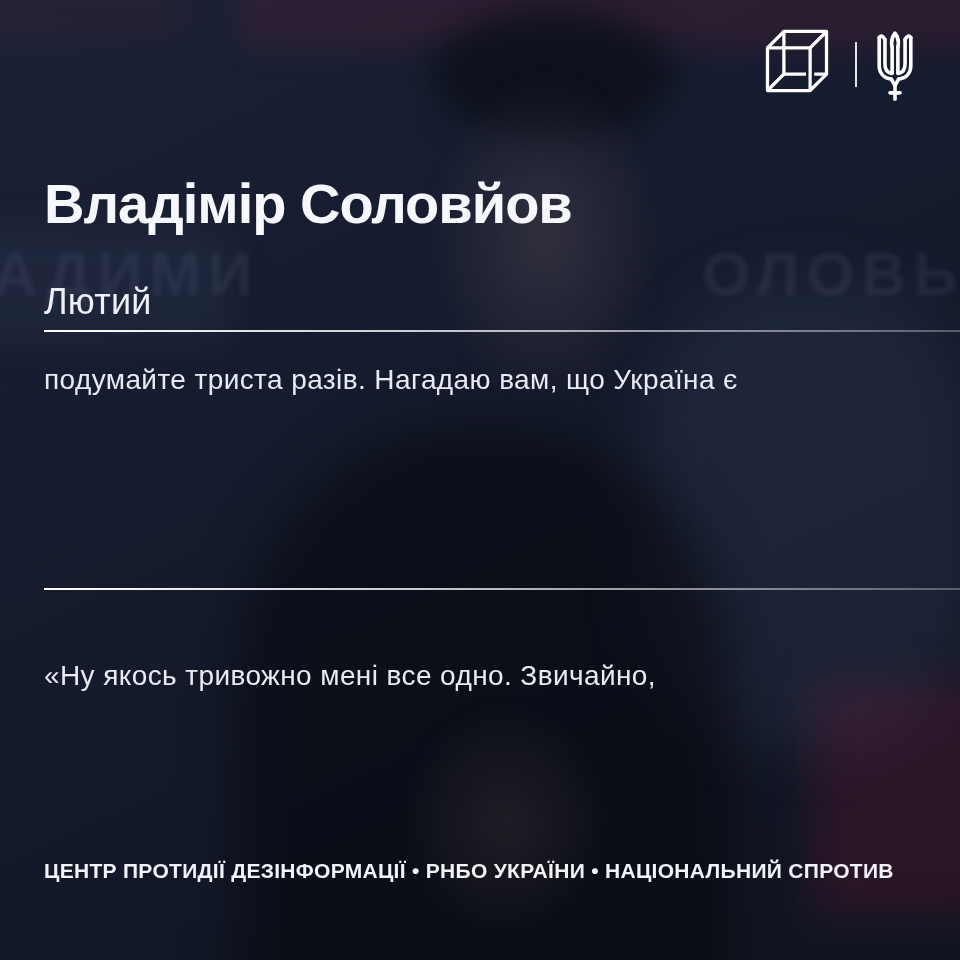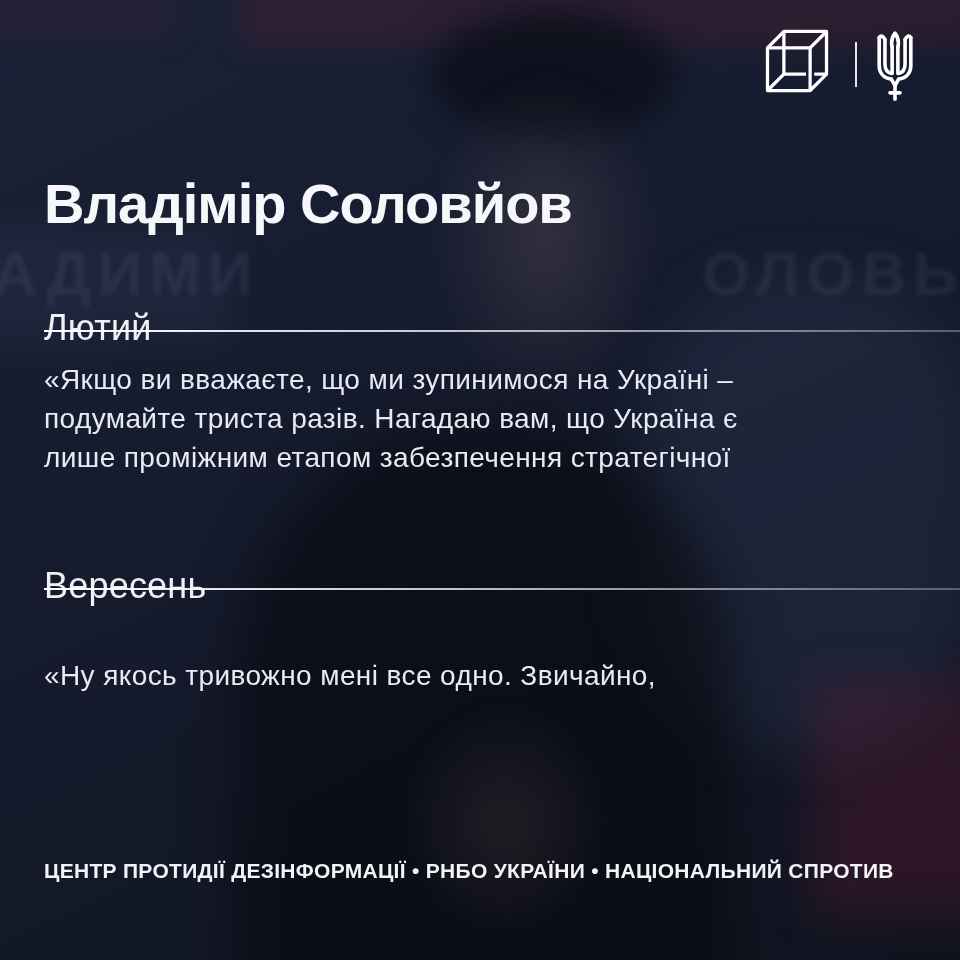--- a/index.html
+++ b/index.html
@@ -37,21 +37,21 @@
   .logo-divider{position:absolute;top:42px;left:855px;width:2px;height:45px;background:rgba(255,255,255,.88);z-index:2;}
   .logo-trident{position:absolute;top:31px;left:872px;z-index:2;}
   
   .content{position:absolute;inset:0;z-index:3;}
   .title{
     position:absolute;left:44px;top:138px;
     font-size:56px;font-weight:700;letter-spacing:-1px;color:#f6f7fa;line-height:1;
   }
   .month{
     position:absolute;left:44px;
-    font-size:36px;font-weight:500;color:#eef0f6;line-height:1;letter-spacing:.2px;margin-top:26px;
+    font-size:36px;font-weight:500;color:#eef0f6;line-height:1;letter-spacing:.2px;
   }
   .rule{
     position:absolute;left:44px;right:0;height:2px;
     background:linear-gradient(90deg,#ffffff 0%,rgba(255,255,255,.75) 45%,rgba(255,255,255,.28) 100%);
   }
   .quote{
     position:absolute;left:44px;width:900px;
     font-size:28px;font-weight:400;color:#e9ebf2;line-height:39px;letter-spacing:.4px;
   }
   .month-feb{top:284px;}  .rule-feb{top:330px;}  .quote-feb{top:360px;}
@@ -109,26 +109,23 @@
       <path d="M25 84 L39 84"></path>
     </g>
   </svg>
 
   <div class="content">
     <h1 class="title">Владімір Соловйов</h1>
 
     <div class="month month-feb">Лютий</div>
     <div class="rule rule-feb"></div>
     <div class="quote quote-feb">
-      <div>«Якщо ви вважаєте, що ми зупинимося на Україні –</div>
       <div>подумайте триста разів. Нагадаю вам, що Україна є</div>
-      <div>лише проміжним етапом забезпечення стратегічної</div>
     </div>
 
-    <div class="month month-sep">Вересень</div>
     <div class="rule rule-sep"></div>
     <div class="quote quote-sep">
       <div>«Ну якось тривожно мені все одно. Звичайно,</div>
     </div>
 
     <div class="footer">ЦЕНТР ПРОТИДІЇ ДЕЗІНФОРМАЦІЇ • РНБО УКРАЇНИ • НАЦІОНАЛЬНИЙ СПРОТИВ</div>
   </div>
 
 </div>
 

